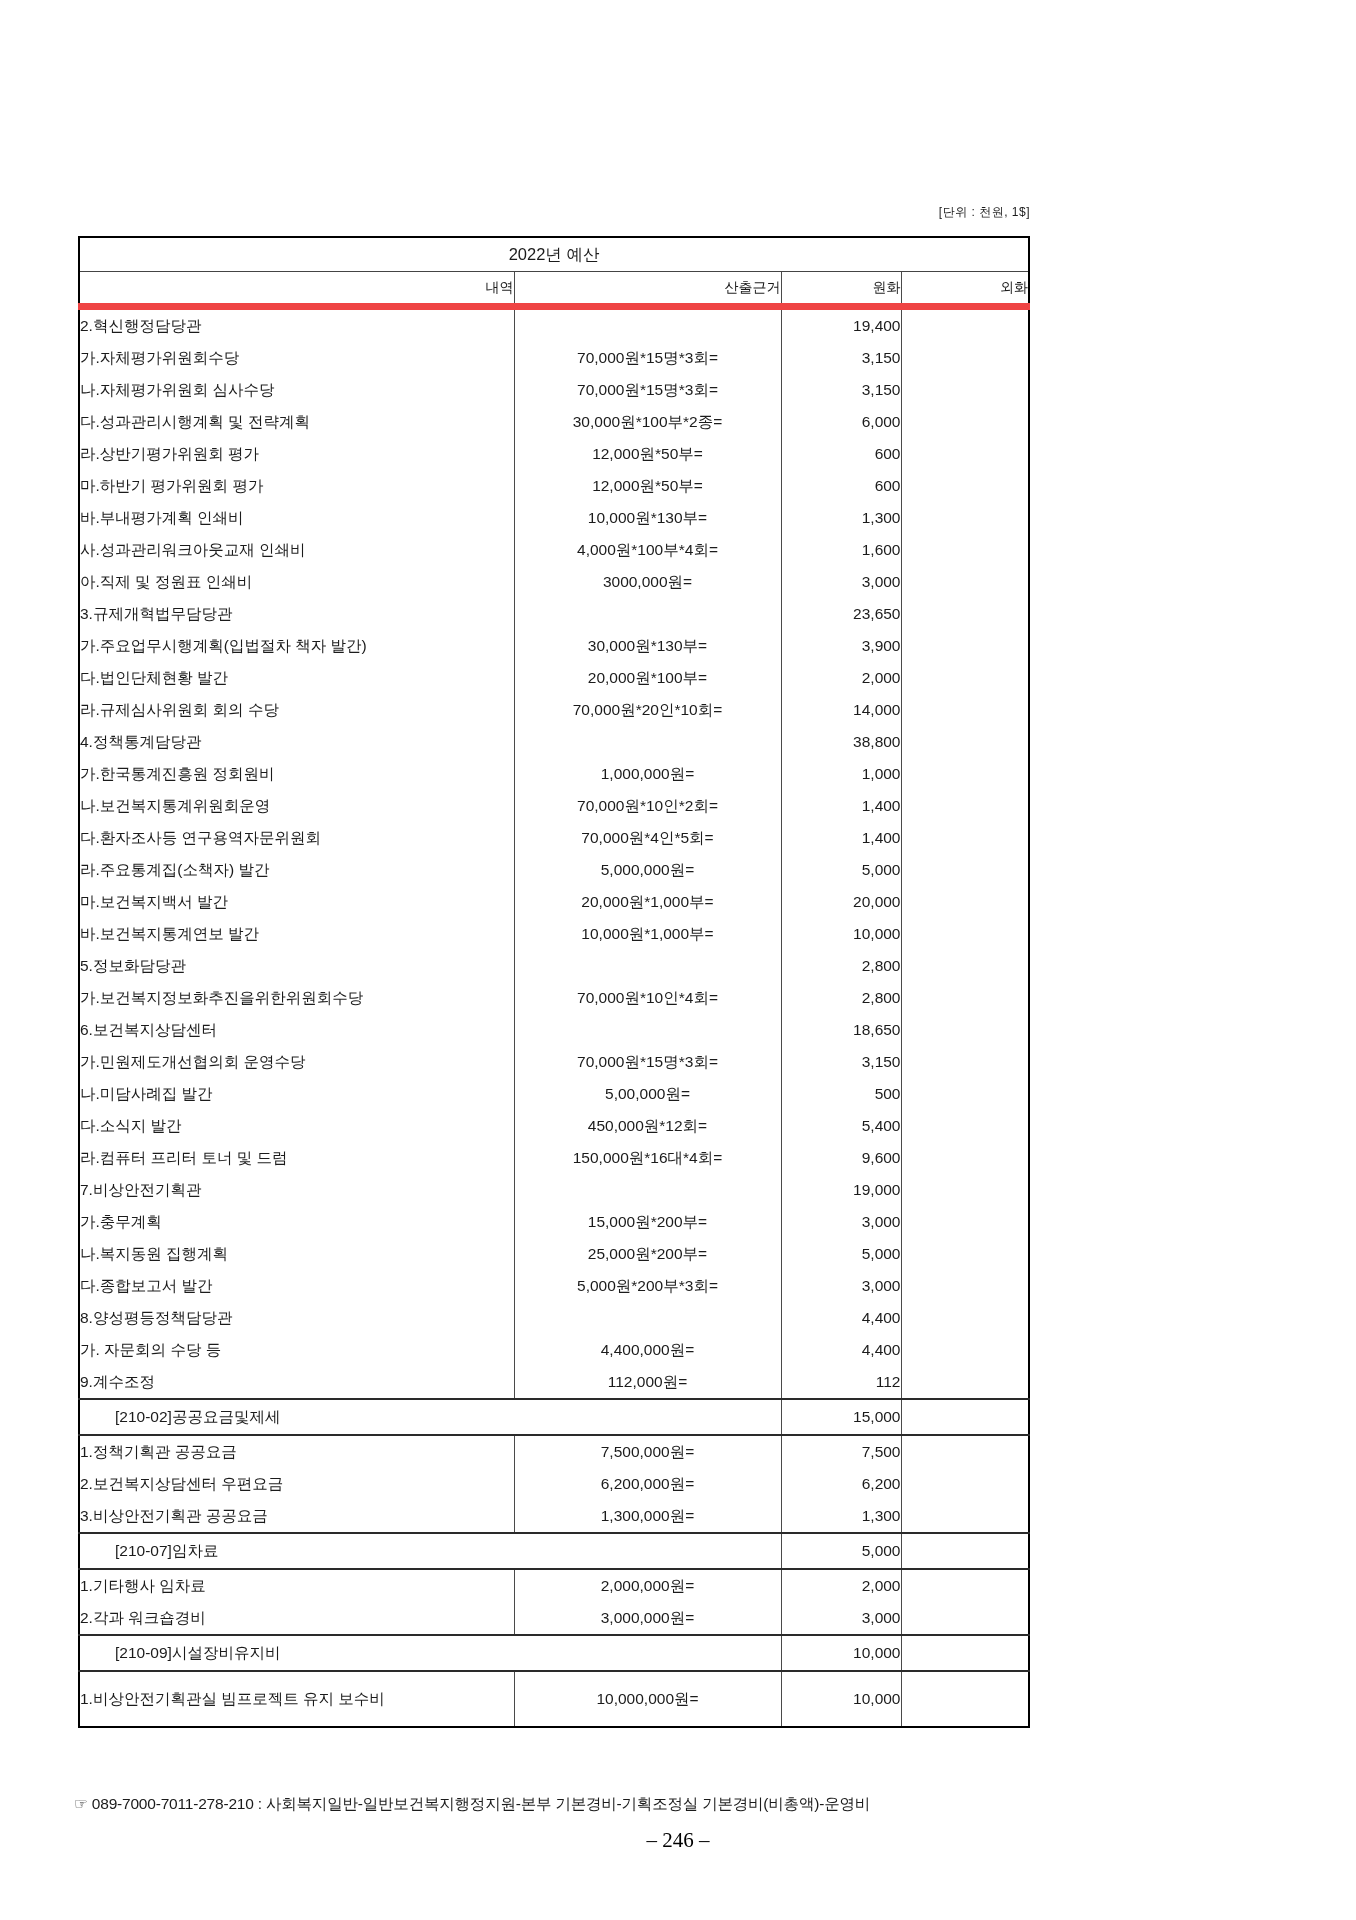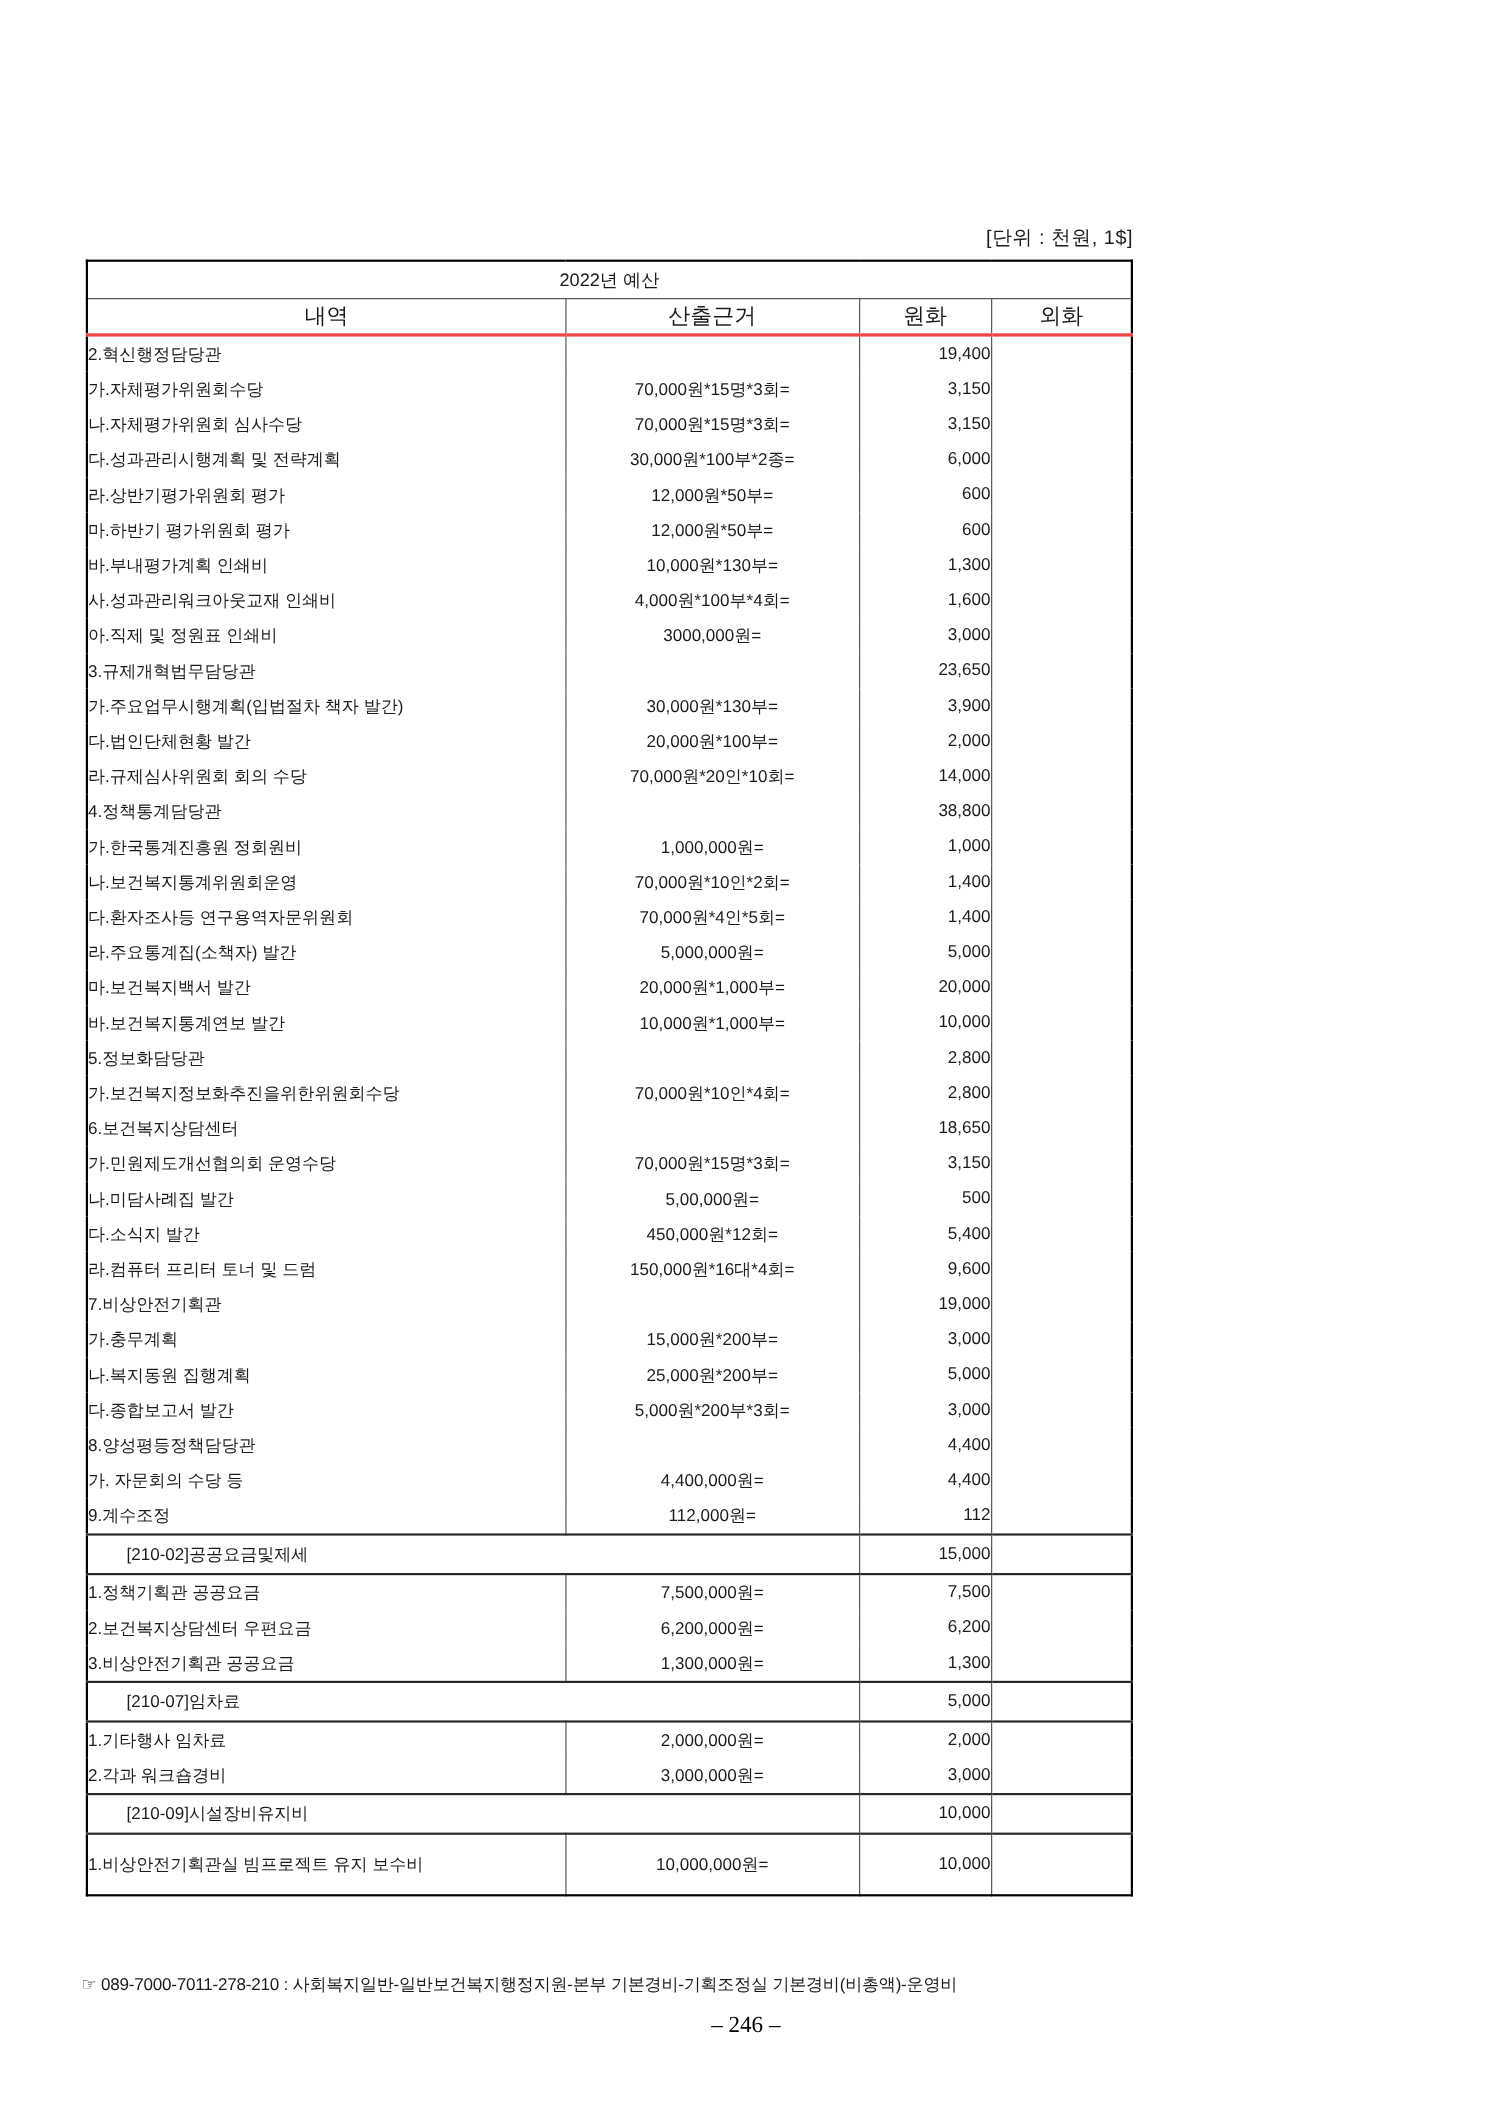--- a/index.html
+++ b/index.html
@@ -3,38 +3,38 @@
 <meta charset="utf-8">
 <style>
   html,body{margin:0;padding:0;}
   body{
     width:1356px;height:1920px;position:relative;background:#ffffff;
     font-family:"Liberation Sans","DejaVu Sans",sans-serif;
     color:#1b1b1b;
   }
   .unit-label{
     position:absolute;top:204px;left:78px;width:952px;
-    text-align:right;font-size:18px;letter-spacing:.5px;font-weight:500;
+    text-align:right;font-size:12px;letter-spacing:.5px;font-weight:500;
   }
   .table-wrap{position:absolute;top:236px;left:78px;width:950px;}
   table.budget{
     border-collapse:collapse;table-layout:fixed;width:950px;
     border:2px solid #000;
   }
   table.budget td,table.budget th{
     font-size:15.5px;font-weight:500;vertical-align:middle;
     padding:0;overflow:hidden;white-space:nowrap;
   }
   tr.title-row td{
     height:33px;text-align:center;font-size:16.5px;
     border-bottom:1px solid #444;
   }
   tr.head-row th{
-    height:31px;text-align:center;font-size:20px;
-    border-bottom:3px solid #ef4444;
+    height:31px;text-align:right;font-size:14px;
+    border-bottom:7px solid #ef4444;
   }
   .bl{border-left:1px solid #4a4a4a;}
   td.c-item{text-align:left;}
   td.c-calc{text-align:center;padding-left:7px;margin-left:22px;}
   td.c-krw{text-align:right;padding-right:7px;}
   tr.item-row td{height:32px;}
   tr.tall-row td{height:54px;}
   td.ind1{padding-left:56px;}
   td.ind2{padding-left:70px;}
   tr.section-row td{

